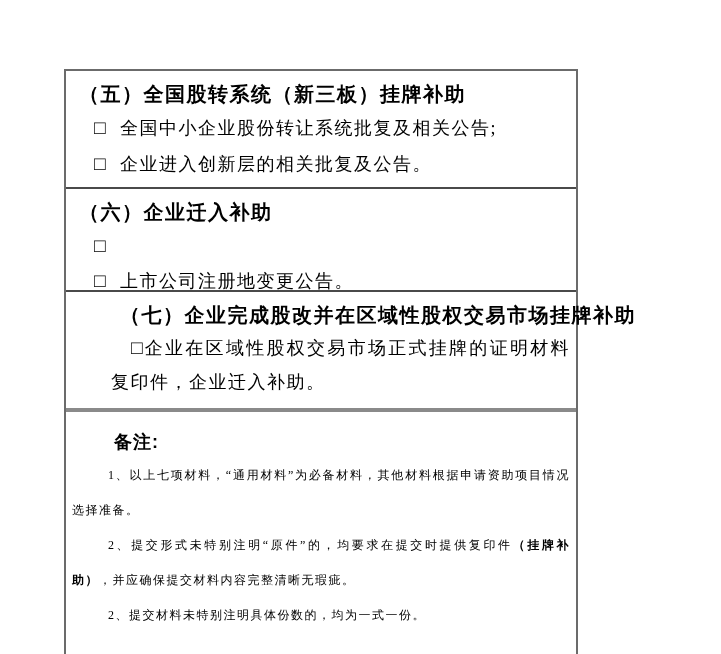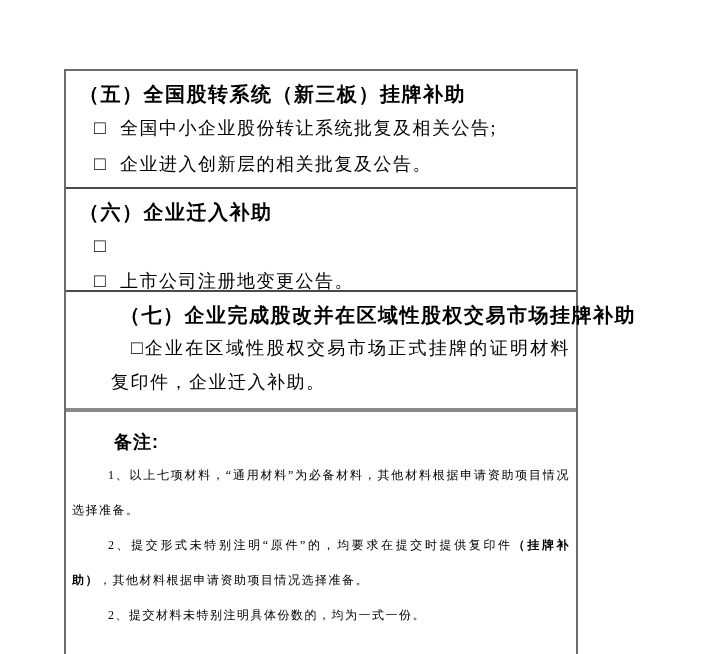--- a/index.html
+++ b/index.html
@@ -124,18 +124,18 @@
     </section>
 
     <section class="row row-7">
       <h2 class="section-title">（七）企业完成股改并在区域性股权交易市场挂牌补助</h2>
       <p class="para"><span class="checkbox-inline">□</span><span>企业在区域性股权交易市场正式挂牌的证明材料复印件，企业迁入补助。</span></p>
     </section>
 
     <section class="row row-notes">
       <p class="notes-label">备注:</p>
       <p class="note">1、以上七项材料，“通用材料”为必备材料，其他材料根据申请资助项目情况选择准备。</p>
-      <p class="note"><span>2、提交形式未特别注明“原件”的，均要求在提交时提供复印件</span><span class="bold">（挂牌补助）</span><span>，其他材料根据申请资助项目情况选择准备。</span></p>
+      <p class="note"><span>2、提交形式未特别注明“原件”的，均要求在提交时提供复印件</span><span class="bold">（挂牌补助）</span><span>，并应确保提交材料内容完整清晰无瑕疵。</span></p>
       <p class="note">2、提交材料未特别注明具体份数的，均为一式一份。</p>
     </section>
 
   </div>
 </div>
 
 </body></html>

